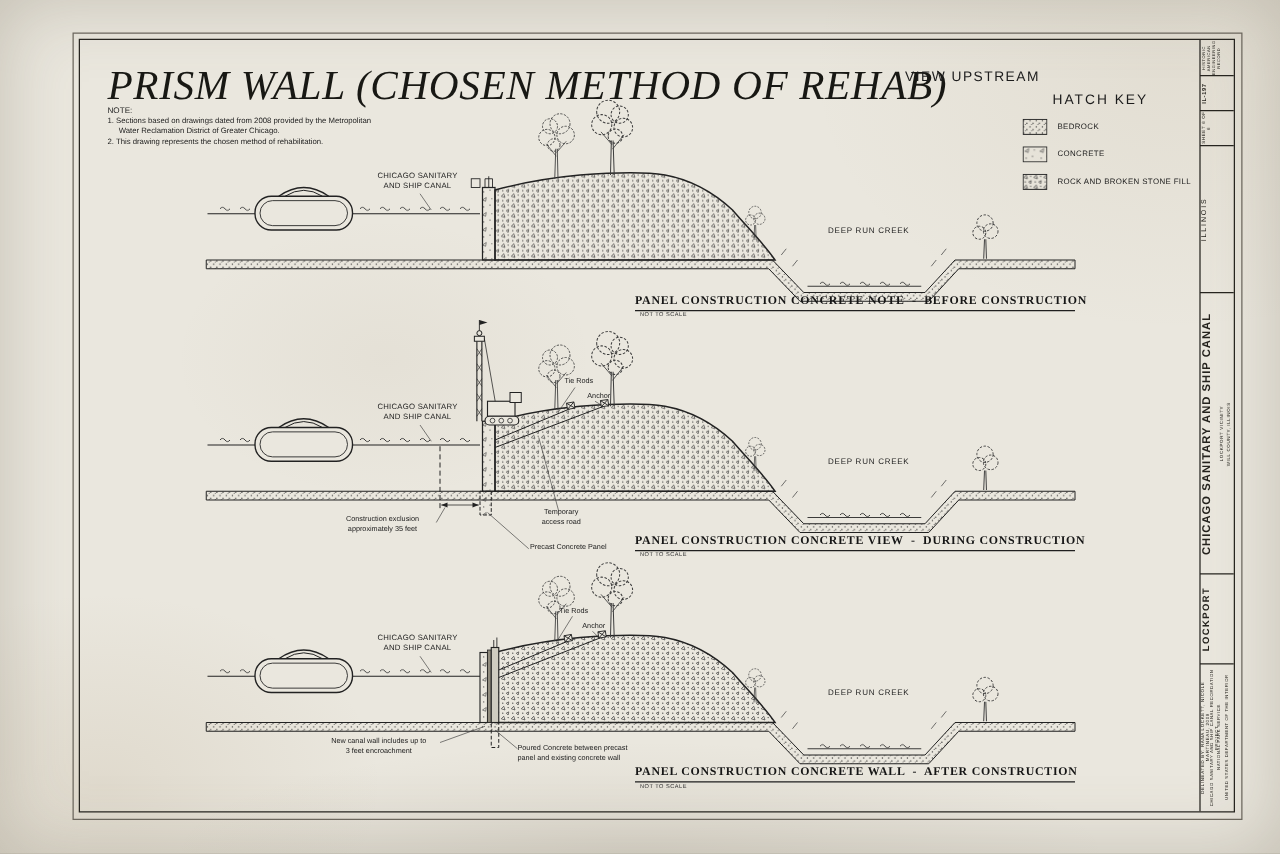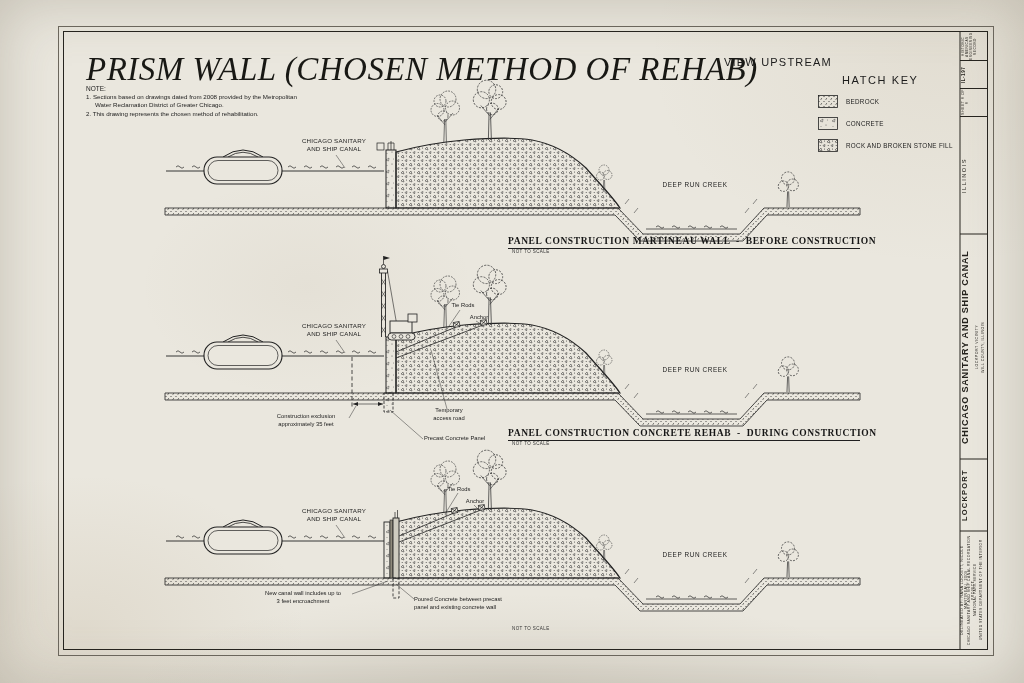--- a/index.html
+++ b/index.html
@@ -201,45 +201,46 @@
       <svg width="20" height="13">
           <rect x="0.5" y="0.5" width="19" height="12" fill="url(#pat-rock)" stroke="#222" stroke-width="0.8"></rect>
         </svg>
       <span class="hk-label">ROCK AND BROKEN STONE FILL</span>
     </div>
   </div>
 
   <div class="txt canal-lbl" style="left:296px;top:137px">CHICAGO SANITARY
 AND SHIP CANAL</div>
   <div class="txt creek-lbl" style="left:650px;top:181px">DEEP RUN CREEK</div>
-  <div class="txt caption" style="top:236px">PANEL CONSTRUCTION MARTINEAU WALL  -  BEFORE CONSTRUCTION</div>
+  <div class="txt caption" style="top:236px">PANEL CONSTRUCTION CONCRETE NOTE  -  BEFORE CONSTRUCTION</div>
   <div class="txt nts" style="top:250px">NOT TO SCALE</div>
 
   <div class="txt canal-lbl" style="left:296px;top:322px">CHICAGO SANITARY
 AND SHIP CANAL</div>
   <div class="txt creek-lbl" style="left:650px;top:366px">DEEP RUN CREEK</div>
   <div class="txt small-lbl ctr" style="left:446px;top:302px;width:34px">Tie Rods</div>
   <div class="txt small-lbl ctr" style="left:464px;top:314px;width:30px">Anchor</div>
   <div class="txt small-lbl ctr" style="left:260px;top:413px;width:92px">Construction exclusion
 approximately 35 feet</div>
   <div class="txt small-lbl ctr" style="left:426px;top:407px;width:46px">Temporary
 access road</div>
   <div class="txt small-lbl" style="left:424px;top:435px;width:100px">Precast Concrete Panel</div>
-  <div class="txt caption" style="top:428px">PANEL CONSTRUCTION CONCRETE REHAB  -  DURING CONSTRUCTION</div>
+  <div class="txt caption" style="top:428px">PANEL CONSTRUCTION CONCRETE VIEW  -  DURING CONSTRUCTION</div>
   <div class="txt nts" style="top:442px">NOT TO SCALE</div>
 
   <div class="txt canal-lbl" style="left:296px;top:507px">CHICAGO SANITARY
 AND SHIP CANAL</div>
   <div class="txt creek-lbl" style="left:650px;top:551px">DEEP RUN CREEK</div>
   <div class="txt small-lbl ctr" style="left:442px;top:486px;width:34px">Tie Rods</div>
   <div class="txt small-lbl ctr" style="left:460px;top:498px;width:30px">Anchor</div>
   <div class="txt small-lbl ctr" style="left:252px;top:590px;width:102px">New canal wall includes up to
 3 feet encroachment</div>
   <div class="txt small-lbl" style="left:414px;top:596px;width:122px">Poured Concrete between precast
 panel and existing concrete wall</div>
+  <div class="txt caption" style="top:613px">PANEL CONSTRUCTION CONCRETE WALL  -  AFTER CONSTRUCTION</div>
   <div class="txt nts" style="top:627px">NOT TO SCALE</div>
 
   <div class="vtext" style="left:961px;top:33px;width:26px;height:27px;font-size:3.2px">HISTORIC AMERICAN
 ENGINEERING RECORD</div>
   <div class="vtext" style="left:961px;top:61px;width:26px;height:27px;font-size:4.6px;font-weight:bold">IL-197</div>
   <div class="vtext" style="left:961px;top:89px;width:26px;height:27px;font-size:3.6px">SHEET 6 OF 6</div>
   <div class="vtext" style="left:961px;top:117px;width:26px;height:116px;font-size:5.6px;letter-spacing:1.5px">ILLINOIS</div>
   <div class="vtext" style="left:960px;top:236px;width:15px;height:222px;font-size:9px;font-weight:bold;letter-spacing:.8px">CHICAGO SANITARY AND SHIP CANAL</div>
   <div class="vtext" style="left:975px;top:236px;width:6px;height:222px;font-size:3.6px">LOCKPORT VICINITY</div>
   <div class="vtext" style="left:981px;top:236px;width:6px;height:222px;font-size:3.6px">WILL COUNTY, ILLINOIS</div>

